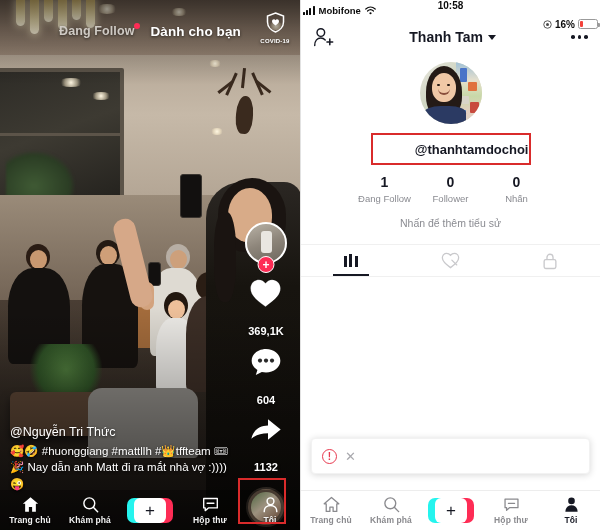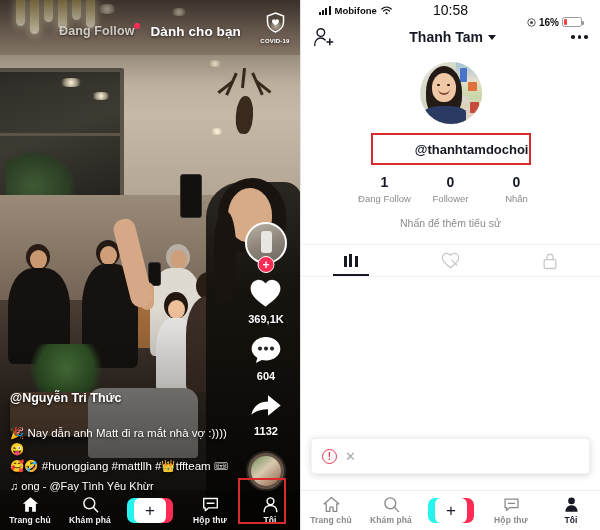--- a/index.html
+++ b/index.html
@@ -158,39 +158,39 @@
     background:#e9e6e1; border-radius:3px;
   }
   .rail-plus {
     position:absolute; left:50%; transform:translateX(-50%); top:34px;
     width:17px; height:17px; border-radius:50%; background:#fe2c55;
     color:#fff; font-size:12px; line-height:16px; text-align:center;
     font-weight:700; border:1.5px solid #fff; z-index:2;
   }
   .rail-item { text-align:center; margin-bottom:10px; }
   .rail-count {
-    color:#fff; font-size:11px; font-weight:700; margin-top:1px;
+    color:#fff; font-size:11px; font-weight:700; margin-top:13px;
     text-shadow:0 1px 3px rgba(0,0,0,.7);
   }
   .disc {
     width:40px; height:40px; border-radius:50%; margin-top:4px;
     background: radial-gradient(circle,#3a332c 0%,#1d1916 35%,#4f433a 36%,#7a6450 100%);
     border:2px solid #2a241f; overflow:hidden; position:relative;
   }
   .disc .img {
     position:absolute; inset:3px; border-radius:50%;
     background:linear-gradient(140deg,#6f8f5c 0%,#d9c9b0 45%,#8a5f48 100%);
   }
 
   
   .caption {
     position:absolute; left:10px; bottom:38px; width:220px; z-index:6;
     color:#fff; text-shadow:0 1px 3px rgba(0,0,0,.85);
   }
-  .cap-user { font-size:12.5px; font-weight:700; margin-bottom:20px; }
+  .cap-user { font-size:12.5px; font-weight:400; margin-bottom:4px; }
   .cap-text { font-size:11.5px; line-height:1.42; font-weight:500; }
   .cap-music { font-size:11px; margin-top:6px; font-weight:500; }
 
   
   .bottom-nav {
     position:absolute; bottom:0; left:0; width:300px; height:40px;
     display:flex; align-items:center; z-index:7;
   }
   .bottom-nav.dark { background:rgba(0,0,0,.28); }
   .bottom-nav.light { background:#fff; border-top:1px solid #ededed; }
@@ -216,25 +216,25 @@
     background:#fff; display:flex; align-items:center; justify-content:center;
     color:#161823; font-size:17px; font-weight:400; line-height:1;
   }
 
   
   .phone-right {
     position:relative; width:300px; height:530px; background:#fff;
     border-left:1px solid #e2e2e2;
   }
   .statusbar {
-    height:20px; display:flex; align-items:center; padding:0 18px;
+    height:20px; display:flex; padding:0 2px;
     font-size:10px; font-weight:700; color:#0c0c0c;
   }
   .sb-left { display:flex; align-items:center; gap:4px; flex:1; }
-  .sb-center { flex:0 0 auto; font-size:14px; font-weight:400; }
+  .sb-center { flex:0 0 auto; font-size:10px; font-weight:700; }
   .sb-right { display:flex; align-items:center; gap:3px; flex:1; justify-content:flex-end;margin-top:24px; }
   .sig { display:flex; align-items:flex-end; gap:1.2px; height:9px; }
   .sig i { width:2px; background:#0c0c0c; display:block; border-radius:.5px; }
   .sig i:nth-child(1){height:3px} .sig i:nth-child(2){height:5px}
   .sig i:nth-child(3){height:7px} .sig i:nth-child(4){height:9px}
   .carrier { font-size:9.5px; font-weight:600; }
   .batt {
     width:20px; height:10px; border:1.2px solid #9a9a9a; border-radius:2.5px;
     position:relative; padding:1px;
   }
@@ -481,23 +481,22 @@
         <div class="rail-count">1132</div>
       </div>
 
       <div class="disc">
           <div class="img"></div>
         </div>
     </div>
 
     <div class="caption">
       <div class="cap-user">@Nguyễn Tri Thức</div>
+      <div class="cap-text">🥰🤣 #huonggiang #mattllh #👑tffteam 🎟</div>
       <div class="cap-text">🎉 Nay dẫn anh Matt đi ra mắt nhà vợ :)))) 😜</div>
-      <div class="cap-text">🥰🤣 #huonggiang #mattllh #👑tffteam 🎟</div>
-      <div class="cap-music">♫  ong - @Fay    Tình Yêu Khừr</div>
     </div>
 
     <div class="bottom-nav dark">
       <div class="nav-item">
         <svg width="17" height="17" viewBox="0 0 20 20">
           <path d="M10 1.6 L19 9.2 H16.3 V18.4 H11.9 V13 H8.1 V18.4 H3.7 V9.2 H1 Z" fill="#ffffff"></path>
         </svg>
         <div class="nav-label">Trang chủ</div>
       </div>
       <div class="nav-item">

